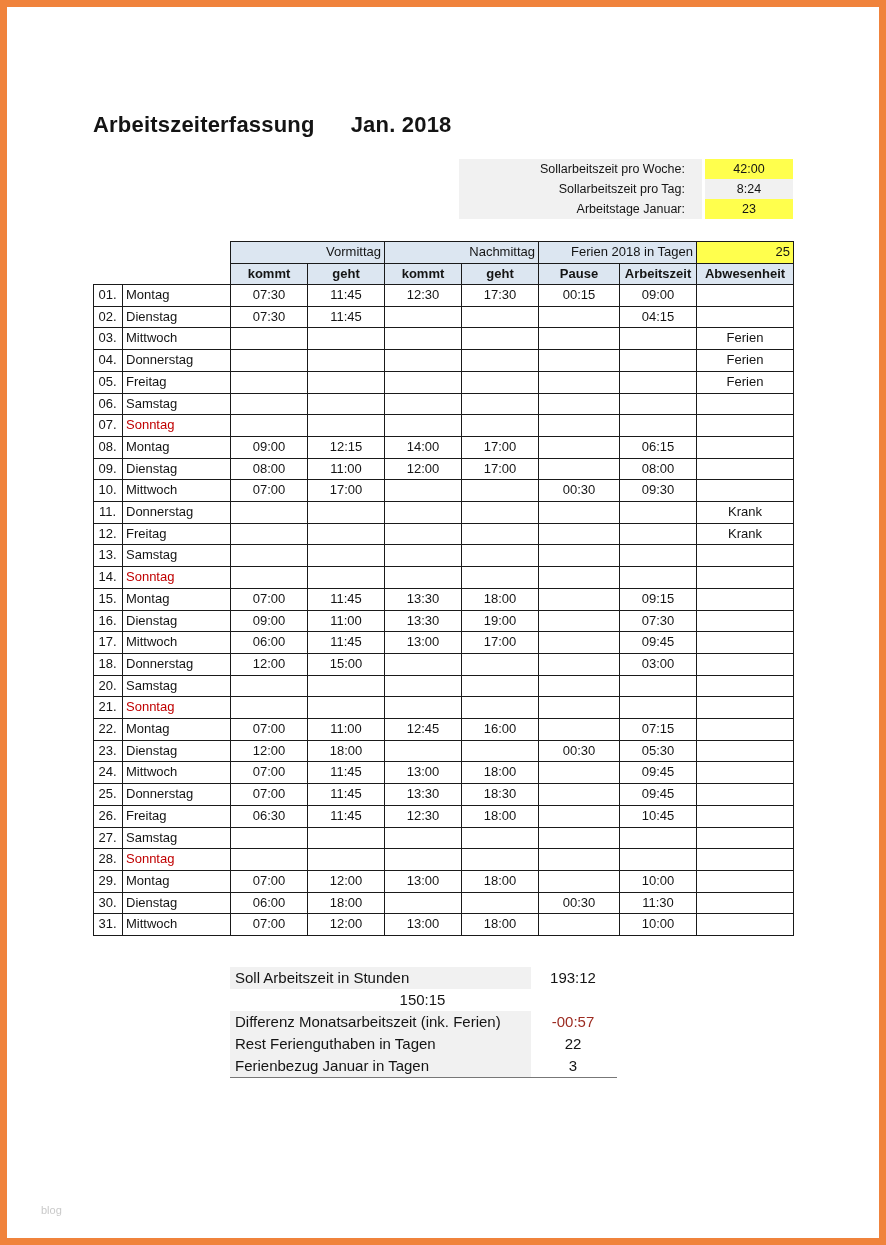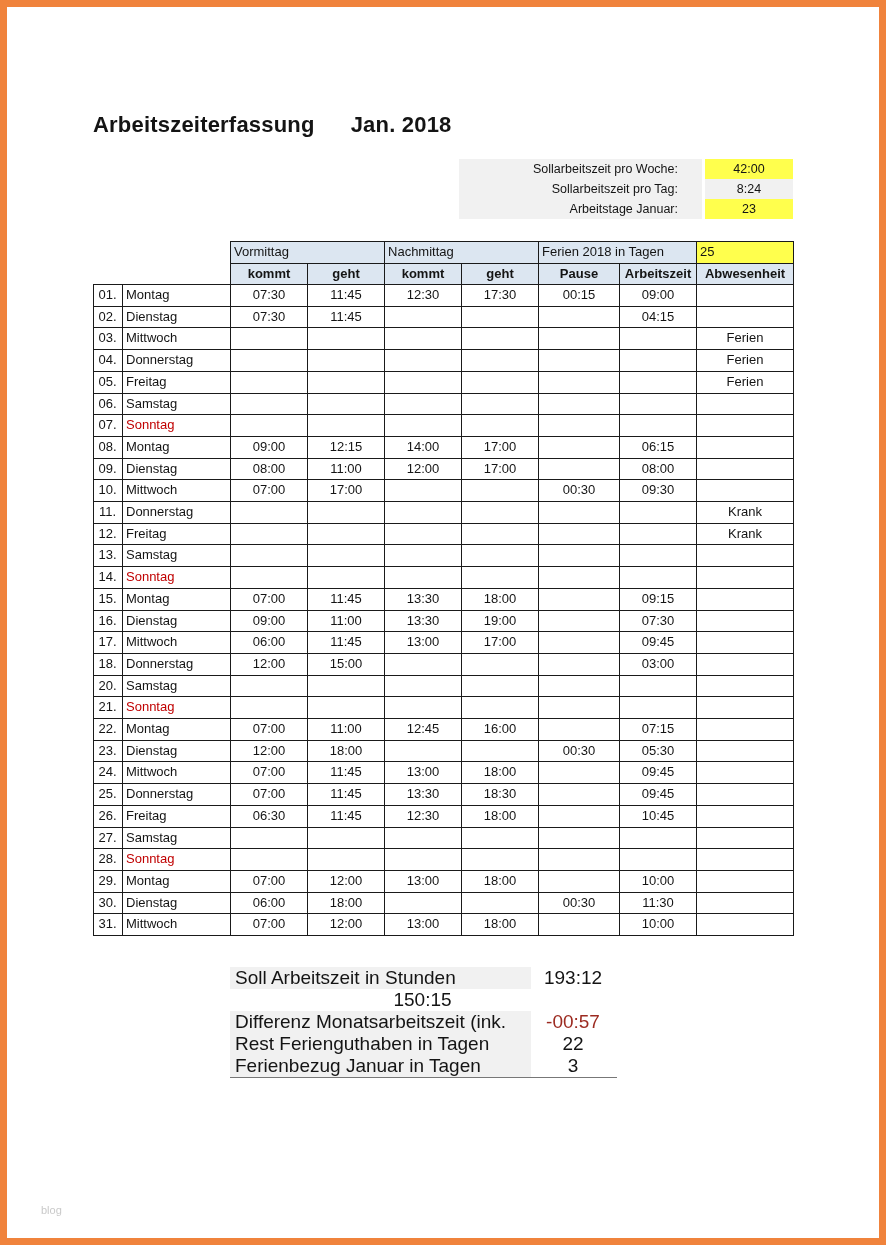--- a/index.html
+++ b/index.html
@@ -8,38 +8,38 @@
   }
   html,body{margin:0;padding:0;}
   body{width:886px;height:1245px;background:#ffffff;font-family:"Liberation Sans",sans-serif;color:#141414;}
   .frame{position:relative;width:886px;height:1245px;border:7px solid var(--frame);background:#fff;box-sizing:border-box;overflow:hidden;}
 
   .title{position:absolute;left:86px;top:105px;font-size:22px;font-weight:700;letter-spacing:.2px;}
   .title .month{margin-left:36px;}
 
   .info-block{position:absolute;left:452px;top:152px;width:334px;}
   .info-row{display:flex;height:20px;}
-  .info-label{flex:1;background:var(--info_bg);font-size:12.5px;line-height:20px;text-align:right;padding-right:24px;}
+  .info-label{flex:1;background:var(--info_bg);font-size:12.5px;line-height:20px;text-align:right;padding-right:17px;}
   .info-value{width:88px;margin-left:3px;font-size:12.5px;line-height:20px;text-align:center;background:var(--info_bg);}
   .info-value.highlight{background:var(--highlight);}
 
   table.timesheet{position:absolute;left:86px;top:234px;border-collapse:collapse;table-layout:fixed;width:700px;}
   .timesheet th,.timesheet td{border:1px solid #1a1a1a;font-size:13px;font-weight:400;padding:0 3px;height:20.7px;line-height:20.7px;white-space:nowrap;overflow:hidden;}
   .timesheet thead th{height:20.5px;line-height:20.5px;}
   .timesheet th.blank{border:none;background:#fff;}
-  .timesheet th.group{background:var(--header_bg);text-align:left;}
+  .timesheet th.group{background:var(--header_bg);text-align:right;}
   .timesheet th.group.highlight{background:var(--highlight);}
   .timesheet th.colh{background:var(--header_bg);text-align:center;font-weight:bold;}
   .timesheet td.num{text-align:center;padding-right:2px;padding-left:1px;}
   .timesheet td.day{text-align:left;}
   .timesheet td.val{text-align:center;}
   .timesheet td.day.sunday{color:var(--sunday);}
 
   .summary{position:absolute;left:223px;top:960px;width:387px;border-bottom:1px solid #777;}
-  .summary-row{display:flex;height:22px;line-height:22px;font-size:19px;}
+  .summary-row{display:flex;height:22px;line-height:22px;font-size:15px;}
   .summary-label{width:296px;background:var(--info_bg);padding-left:5px;}
   .summary-value{flex:1;text-align:center;padding-right:2px;}
   .summary-value.negative{color:var(--negative);}
 
   .watermark{position:absolute;left:34px;bottom:22px;font-size:11px;color:#c9c9c9;}
 </style>
 </head>
 <body>
 
 <div class="frame">

